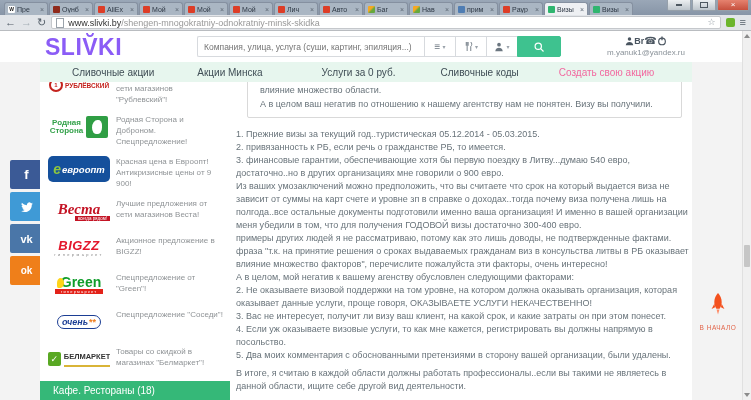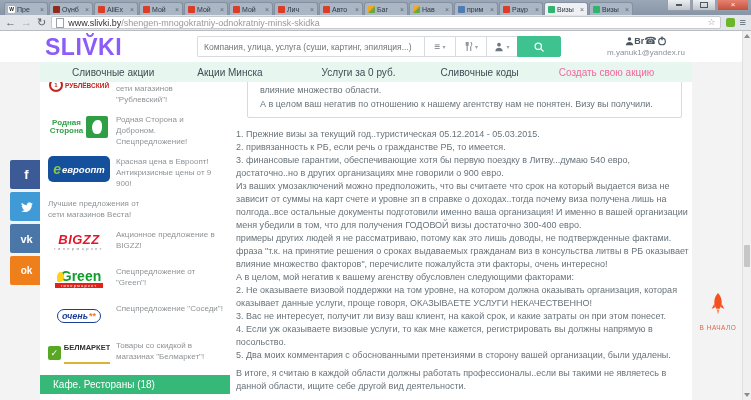--- a/index.html
+++ b/index.html
@@ -92,21 +92,21 @@
   .lg-green{flex-direction:column}
   .green-row{display:flex;align-items:center}
   .green-bird{width:7px;height:10px;background:#ffd417;border-radius:50% 50% 50% 20%;margin-right:-3px;position:relative;z-index:1}
   .green-text{color:#0f9d2a;font-size:14px;font-weight:bold;line-height:13px}
   .green-sub{background:#e32219;color:#fff;font-size:4px;padding:0 6px;letter-spacing:1.2px}
   .sosedi-oval{border:1.5px solid #1c3e94;border-radius:10px;padding:1px 4px;display:flex;align-items:center}
   .sosedi-text{color:#1c3e94;font-weight:bold;font-size:9px;font-style:italic}
   .sosedi-stars{color:#f07c1a;font-weight:900;font-size:9px;margin-left:1px}
   .bel-bag{width:13px;height:14px;background:#59a823;border-radius:2px;color:#fff;font-size:9px;display:flex;
     align-items:center;justify-content:center;flex:none}
-  .bel-text{color:#333;font-weight:bold;font-size:7.5px;margin-left:3px;border-bottom:2px solid #d9b437;padding-bottom:10px}
+  .bel-text{color:#333;font-weight:bold;font-size:7.5px;margin-left:3px;border-bottom:2px solid #d9b437;padding-bottom:4px}
   .side-section{background:#35b878;color:#fff;font-size:10px;height:19px;line-height:19px;padding-left:13px;margin:6px 0}
   
   .main{position:absolute;left:230px;top:51px;width:462px;bottom:0;background:#fff;overflow:hidden;
     font-size:9px;color:#68737a}
   .quote-box{margin:-20px 10px 10px 17px;border:1px solid #d9d9d9;border-radius:2px;padding:20px 12px 6px 12px;line-height:14px}
   .quote-box p{margin:0}
   .comment-text{margin:0 2px 0 6px;line-height:13px}
   .comment-text p{margin:0}
   .comment-text p.gap{margin-top:5px}
   
@@ -315,20 +315,24 @@
           <div class="desc">Родная Сторона и Доброном. Спецпредложение!</div>
         </div>
         <div class="side-item">
           <div class="slogo lg-evroopt">
               <span class="ev-e">е</span>
               <span class="ev-text">евроопт</span>
             </div>
           <div class="desc">Красная цена в Евроопт! Антикризисные цены от 9 900!</div>
         </div>
         <div class="side-item">
+          <div class="slogo lg-vesta">
+              <span class="vesta-text">Веста</span>
+              <span class="vesta-sub">всегда рядом!</span>
+            </div>
           <div class="desc">Лучшие предложения от сети магазинов Веста!</div>
         </div>
         <div class="side-item">
           <div class="slogo lg-bigzz">
               <span class="bigzz-text">BIGZZ</span>
               <span class="bigzz-sub">гипермаркет</span>
             </div>
           <div class="desc">Акционное предложение в BIGZZ!</div>
         </div>
         <div class="side-item">

